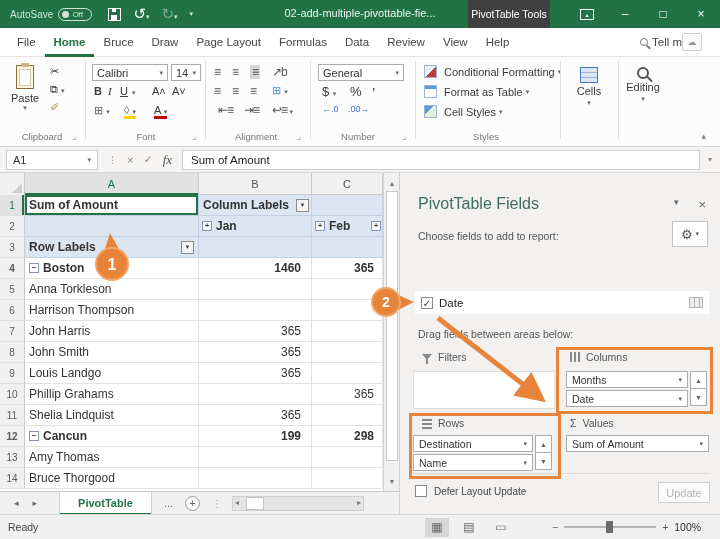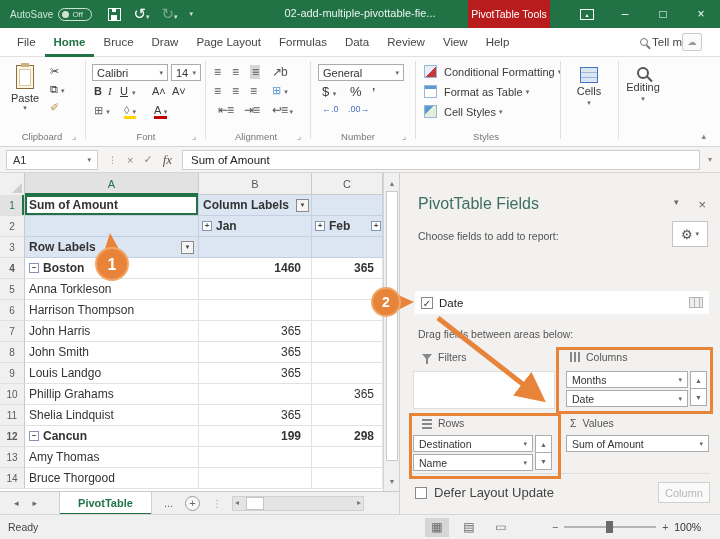--- a/index.html
+++ b/index.html
@@ -12,21 +12,21 @@
   .toggle { width:34px; height:13px; border:1px solid #cfe3d7; border-radius:7px; margin-left:5px; display:flex; align-items:center; color:#cfe3d7; font-size:8px; padding:0 3px; gap:3px; }
   .toggle .dot { width:7px; height:7px; border-radius:50%; background:#cfe3d7; }
   .qat { display:flex; align-items:center; gap:12px; margin-left:16px; }
   .save-ic { width:13px; height:13px; border:1.5px solid #fff; position:relative; }
   .save-ic::after { content:''; position:absolute; left:2px; bottom:0; width:6px; height:5px; background:#fff; }
   .save-ic::before { content:''; position:absolute; left:3px; top:0; width:4px; height:3px; background:#fff; }
   .undo { font-size:15px; color:#fff; }
   .redo { font-size:15px; color:#7aa88e; }
   .mini-caret { font-size:7px; color:#cfe3d7; }
   .fname { position:absolute; left:240px; width:240px; text-align:center; top:7px; font-size:11px; color:#eaf3ee; }
-  .ctx-title { position:absolute; left:468px; top:0; height:28px; width:82px; background:#b91c1c; color:#fff; display:flex; align-items:center; justify-content:center; font-size:10.5px; }
+  .ctx-title { position:absolute; left:468px; top:0; height:28px; width:82px; background:#404040; color:#fff; display:flex; align-items:center; justify-content:center; font-size:10.5px; }
   .winbtns { position:absolute; right:0; top:0; height:28px; display:flex; }
   .winbtn { width:38px; height:28px; display:flex; align-items:center; justify-content:center; color:#fff; font-size:12px; }
   .rdo-ic { width:14px; height:11px; border:1.5px solid #fff; font-size:6px; display:flex; align-items:center; justify-content:center; color:#fff; }
 
   
   .tabsrow { position:absolute; top:28px; left:0; width:720px; height:29px; background:#fff; display:flex; align-items:center; border-bottom:1px solid #e3e1df; }
   .rtab { padding:0 9px; height:29px; display:flex; align-items:center; font-size:11.5px; color:#444; gap:4px; white-space:nowrap; }
   .rtab.active { color:#217346; font-weight:bold; box-shadow:inset 0 -3px 0 #217346; }
   .rtab.ctx { color:#217346;margin-top:44px; }
   .rtab.file { margin-left:8px; }
@@ -130,21 +130,21 @@
   .draghint { position:absolute; left:18px; top:155px; font-size:10.5px; color:#555; }
   .area-label { position:absolute; font-size:10.5px; color:#555; display:flex; align-items:center; gap:6px; }
   .area-box-white { position:absolute; background:#fff; border:1px solid #e0dedc; }
   .pane-select { position:absolute; height:17px; background:#fff; border:1px solid #ababab; display:flex; align-items:center; justify-content:space-between; padding:0 5px; font-size:10.5px; color:#333; }
   .spinner { position:absolute; width:17px; display:flex; flex-direction:column; }
   .spin-btn { height:18px; background:#fff; border:1px solid #ababab; color:#666; font-size:7px; display:flex; align-items:center; justify-content:center; }
   .funnel { width:0; height:0; border-left:5px solid transparent; border-right:5px solid transparent; border-top:6px solid #888; position:relative; }
   .funnel::after { content:''; position:absolute; left:-1px; top:-1px; width:2px; height:5px; background:#888; }
   .cols-ic { display:inline-block; width:10px; height:10px; background:repeating-linear-gradient(90deg,#888 0 2px,transparent 2px 4px); }
   .rows-ic { display:inline-block; width:10px; height:10px; background:repeating-linear-gradient(0deg,#888 0 2px,transparent 2px 4px); }
-  .defer { position:absolute; left:15px; top:312px; display:flex; align-items:center; gap:7px; font-size:13px; color:#444; }
+  .defer { position:absolute; left:15px; top:312px; display:flex; align-items:center; gap:7px; font-size:10px; color:#444; }
   .updatebtn { position:absolute; right:10px; top:309px; width:52px; height:21px; background:#fafafa; border:1px solid #d2d0ce; color:#b8b6b4; font-size:11px; display:flex; align-items:center; justify-content:center; }
   .pane-div { position:absolute; left:10px; right:10px; height:1px; background:#e0dedc; }
 
   
   .obox { position:absolute; border:3px solid #e8833a; z-index:20; pointer-events:none; }
   .overlay { position:absolute; top:0; left:0; width:720px; height:539px; z-index:30; pointer-events:none; }
 </style>
 </head>
 <body>
 
@@ -574,21 +574,21 @@
         <span>Sum of Amount</span>
         <span class="caret">▾</span>
       </div>
     </div>
 
   <div class="pane-div" style="top:300px;"></div>
   <span class="defer">
     <span class="cbx"></span>
     <span>Defer Layout Update</span>
   </span>
-  <span class="updatebtn">Column</span>
+  <span class="updatebtn">Update</span>
 </div>
 
 <div class="obox" style="left:556px; top:347px; width:157px; height:67px;"></div>
 <div class="obox" style="left:409px; top:413px; width:152px; height:66px;"></div>
 
 <svg class="overlay" viewBox="0 0 720 539">
   <defs>
     <marker id="ah" markerWidth="6" markerHeight="6" refX="4" refY="3" orient="auto">
       <path d="M0,0 L6,3 L0,6 Z" fill="#e8833a"></path>
     </marker>

